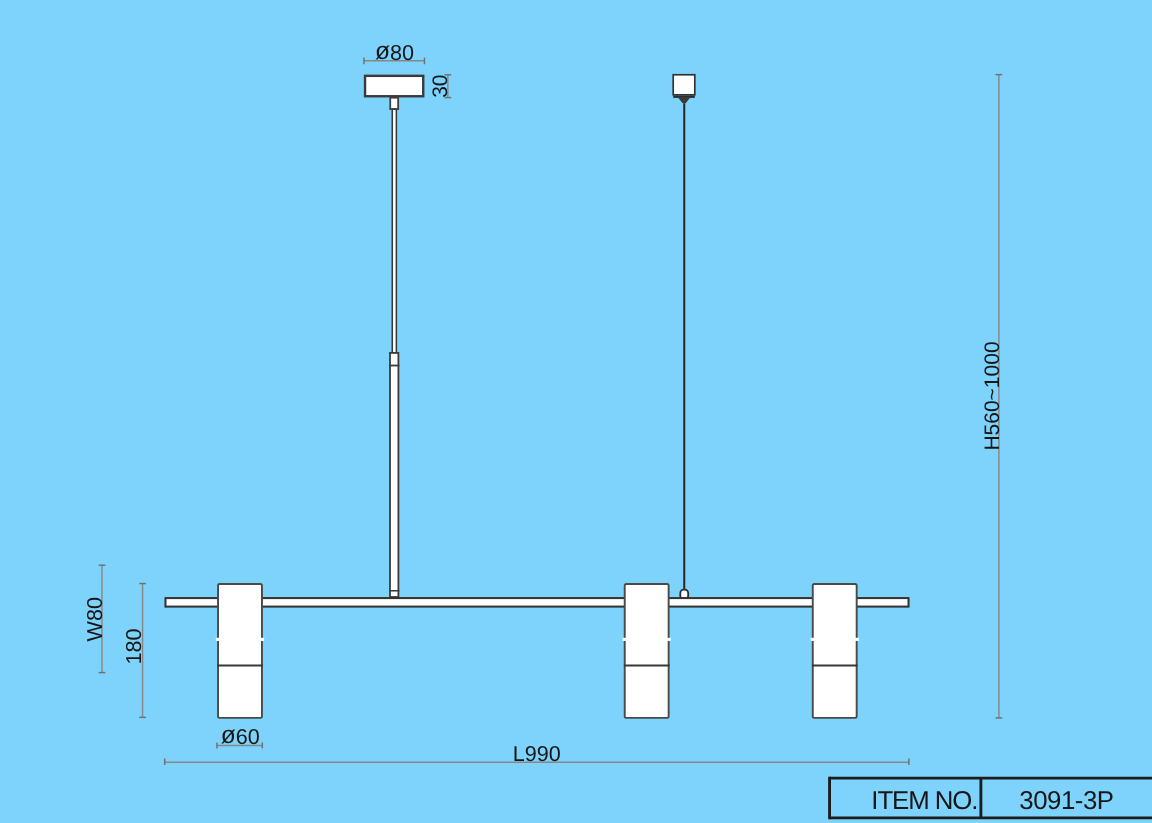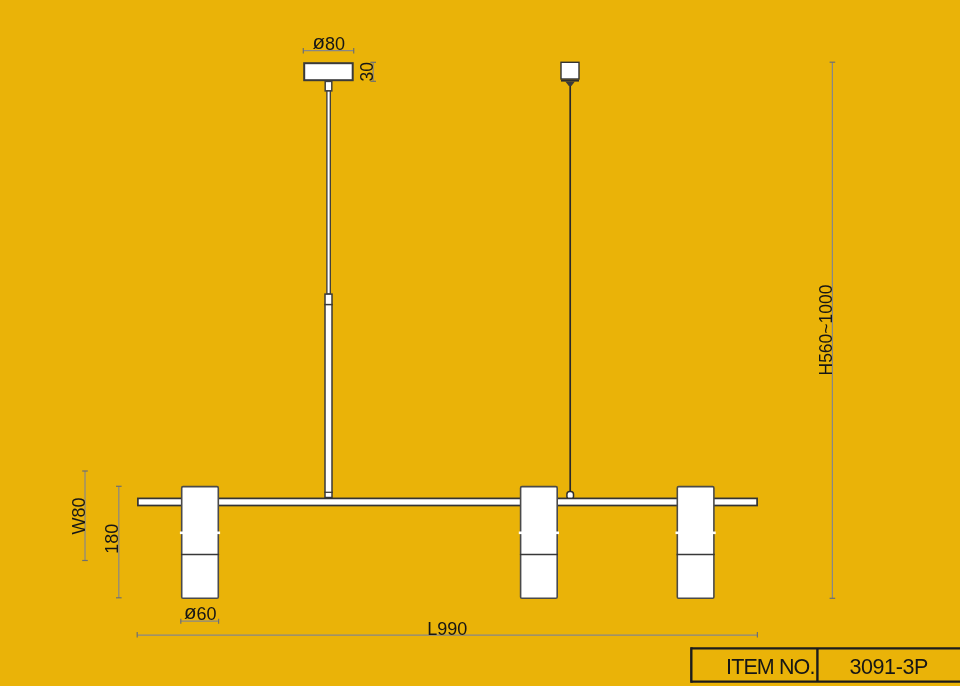--- a/index.html
+++ b/index.html
@@ -1,16 +1,16 @@
 <!DOCTYPE html>
 <html><head>
 <meta charset="utf-8">
 <style>
   html,body{margin:0;padding:0;background:#ffffff;}
-  #c{position:relative;width:960px;height:686px;background:#eab308;overflow:hidden;
+  #c{position:relative;width:960px;height:686px;background:#7dd3fc;overflow:hidden;
      font-family:"Liberation Sans",sans-serif;}
   svg{position:absolute;left:0;top:0;}
   text{font-family:"Liberation Sans",sans-serif;fill:#161616;}
 </style>
 </head>
 <body>
 <div id="c">
 <svg width="960" height="686" viewBox="0 0 960 686">
 
   <g stroke="#878787" stroke-width="1.2" fill="none">

